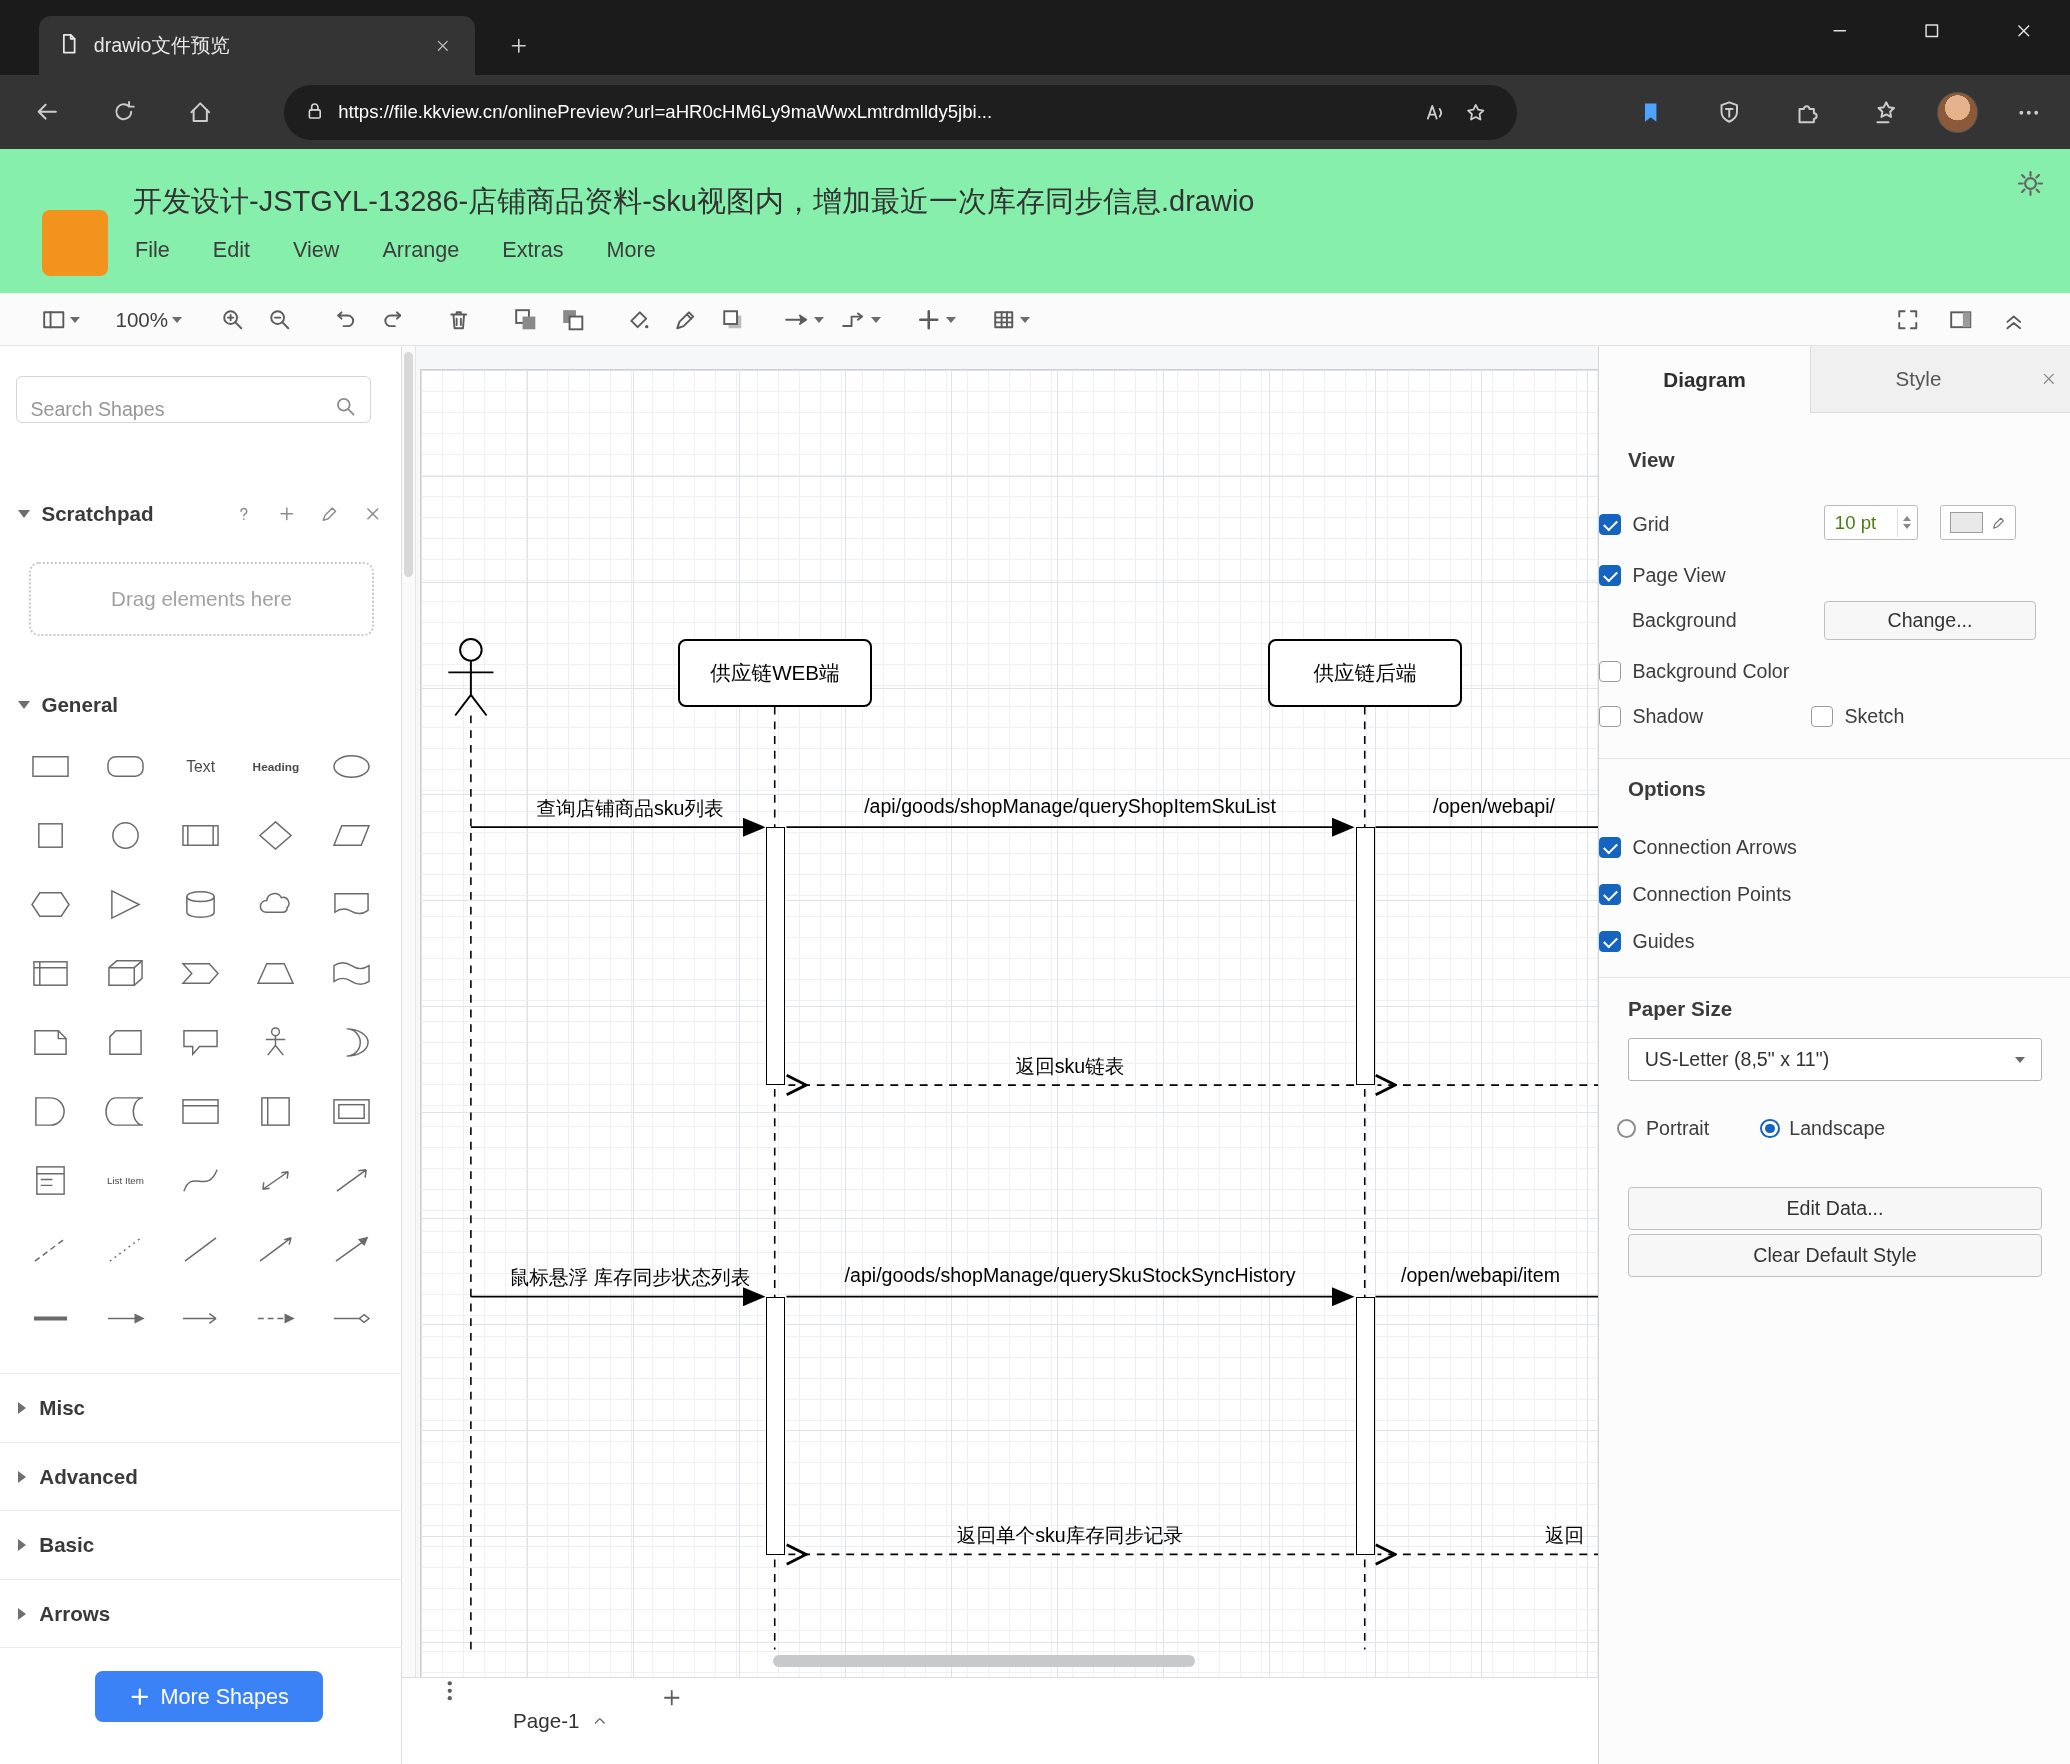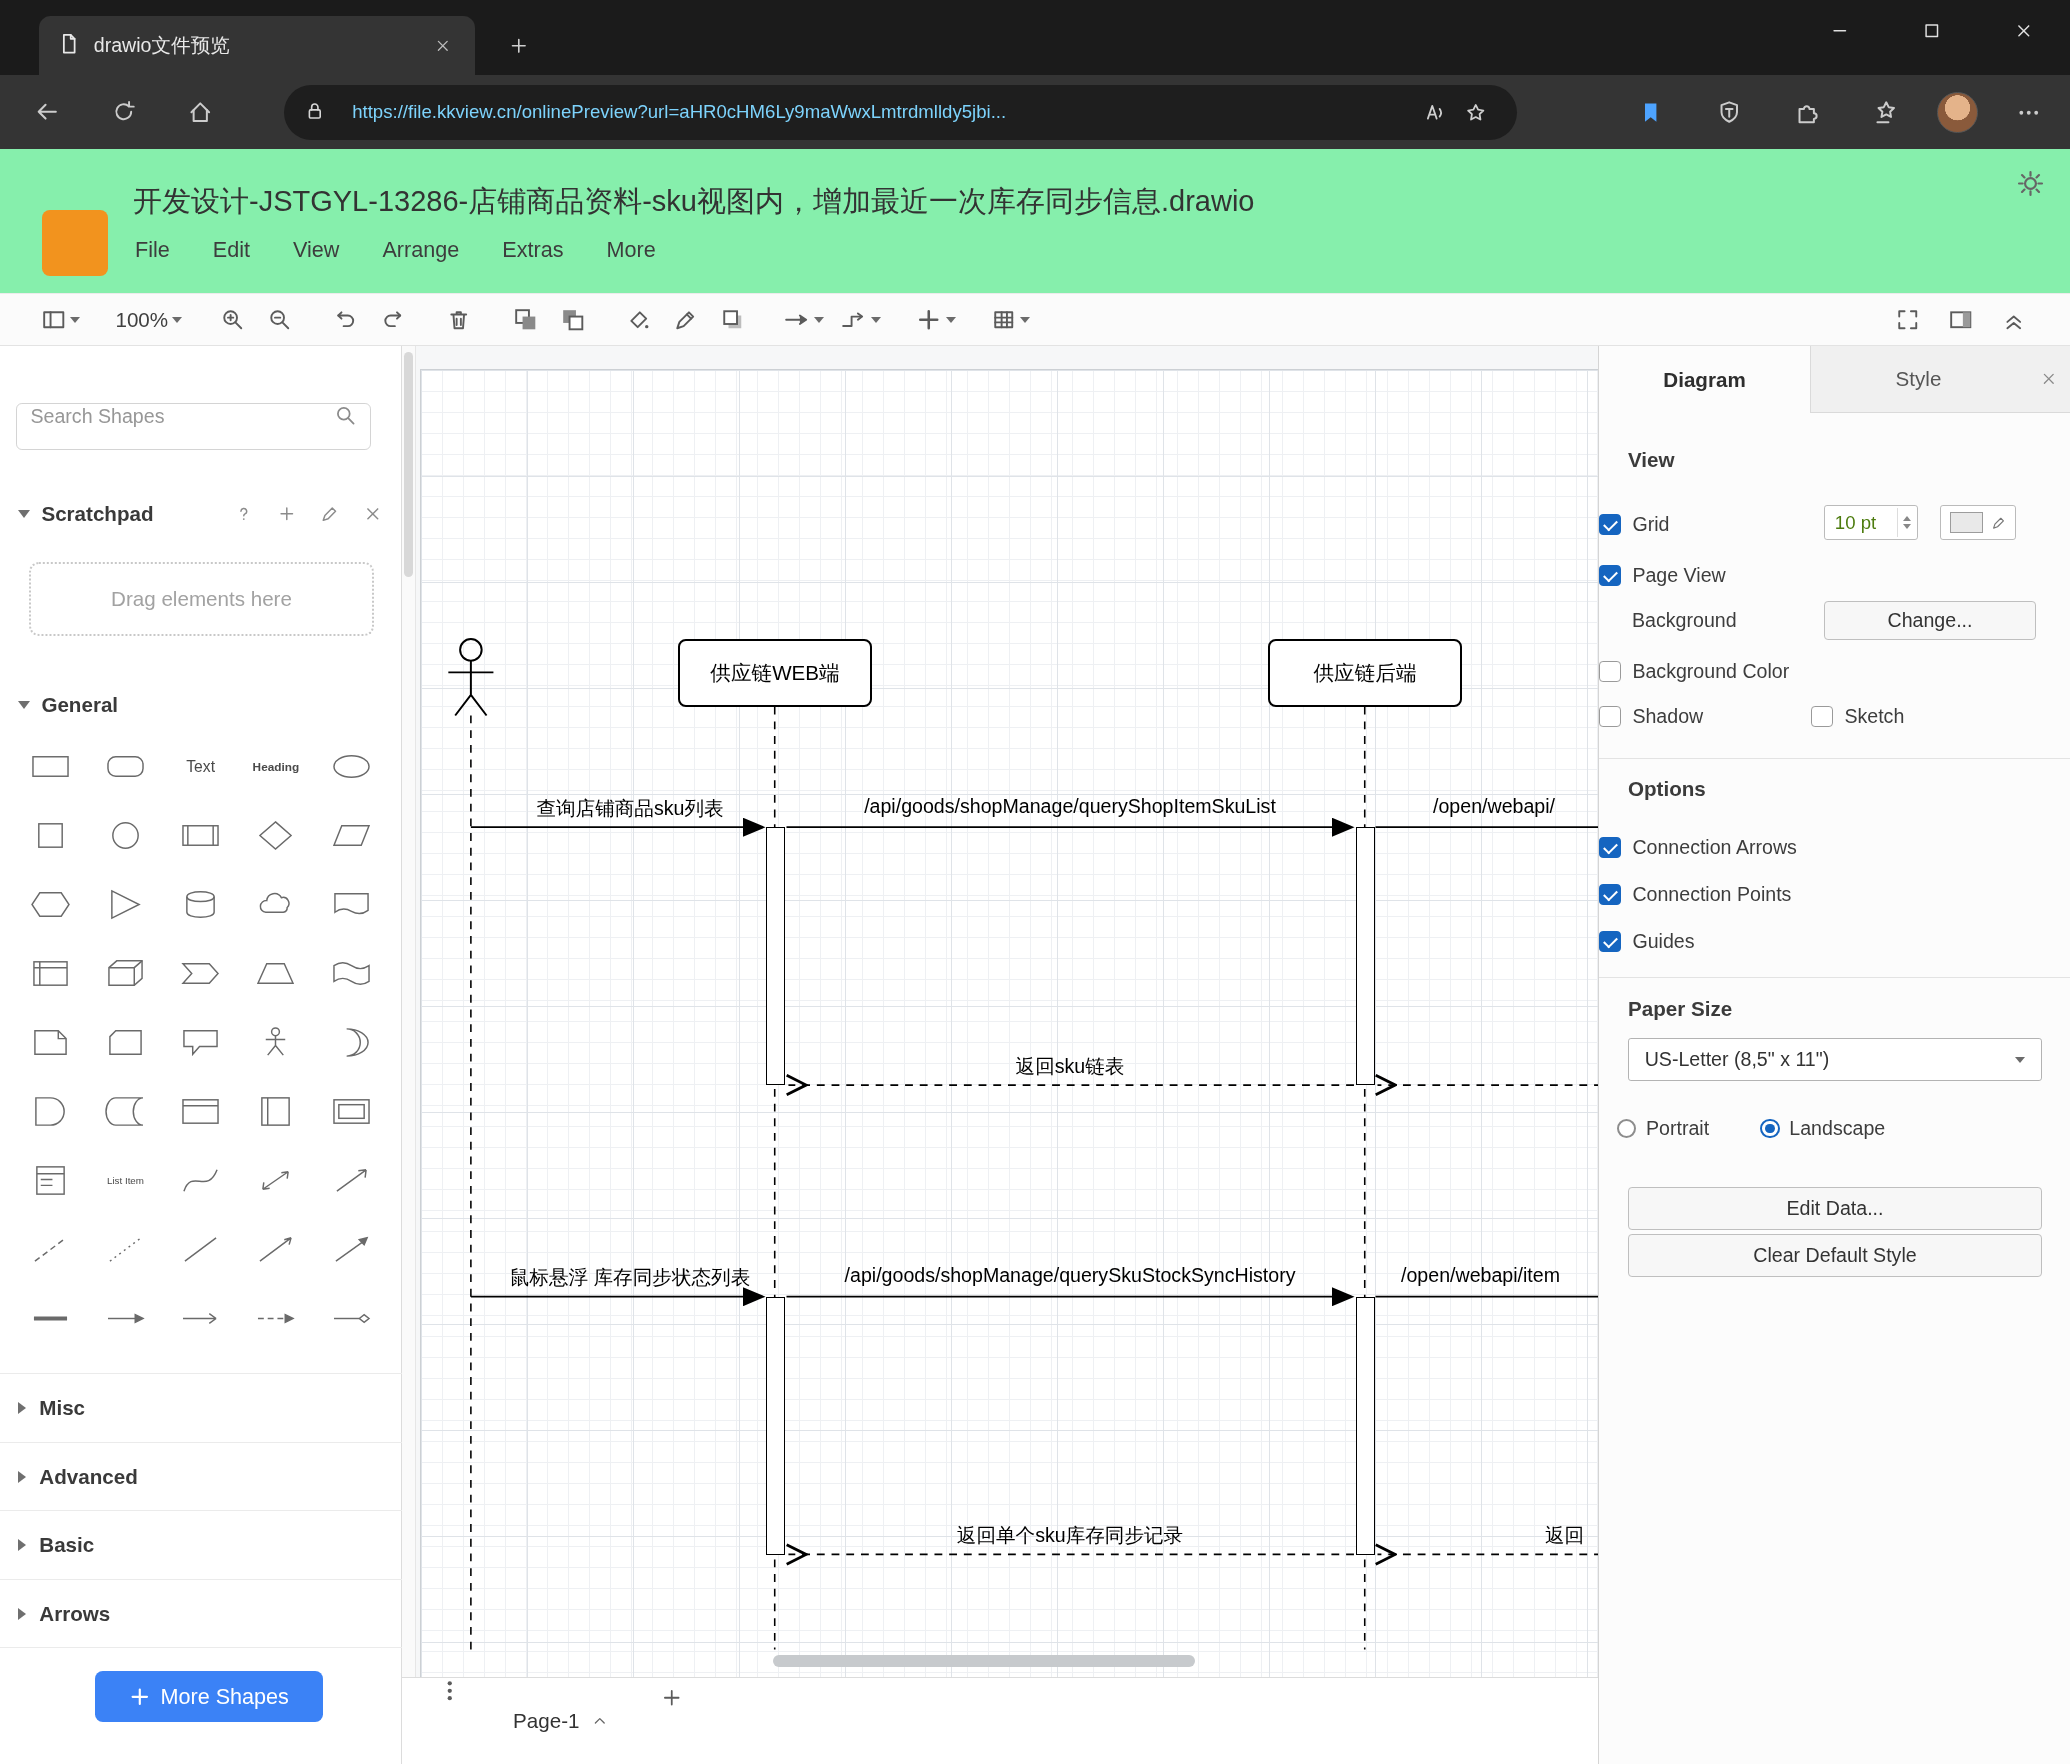--- a/index.html
+++ b/index.html
@@ -17,21 +17,21 @@
   .tab-close{color:#bdbdbd;width:29px;height:29px;display:flex;align-items:center;justify-content:center;border-radius:5.9px;}
   .newtab{position:absolute;left:502px;top:29px;color:#cfcfcf;width:33px;height:33px;display:flex;align-items:center;justify-content:center;}
   .wincontrols{position:absolute;right:0;top:0;height:61px;display:flex;}
   .winbtn{width:92px;height:61px;display:flex;align-items:center;justify-content:center;color:#e0e0e0;}
 
   
   .navbar{position:absolute;left:0;top:75px;width:2070px;height:74px;background:#343434;display:flex;align-items:center;}
   .nav-ic{width:55px;height:51px;display:flex;align-items:center;justify-content:center;color:#cccccc;border-radius:7.8px;}
   .addressbar{position:absolute;left:284px;top:9.8px;width:1233px;height:55px;border-radius:27.4px;background:#1e1e1e;
     display:flex;align-items:center;padding:0 19.6px;color:#d6d6d6;}
-  .url-text{font-size:18.6px;color:#7dd3fc;margin-left:27px;flex:1;white-space:nowrap;overflow:hidden;text-overflow:ellipsis;}
+  .url-text{font-size:18.6px;color:#ffffff;margin-left:13px;flex:1;white-space:nowrap;overflow:hidden;text-overflow:ellipsis;}
   .addr-ic{width:43px;height:39px;display:flex;align-items:center;justify-content:center;color:#cfcfcf;}
   .navright{position:absolute;right:13.7px;top:9.8px;height:55px;display:flex;align-items:center;gap:23.5px;}
   .avatar{width:41px;height:41px;border-radius:50%;background:radial-gradient(circle at 50% 38%,#e4b38a 0 40%,#8a5a3b 41% 100%);border:1px solid #555;}
 
   
   .appheader{position:absolute;left:0;top:149px;width:2070px;height:144px;background:#86efac;}
   .logo{position:absolute;left:42px;top:61px;width:66px;height:66px;border-radius:7.8px;background:#f2931e;}
   .doc-title{position:absolute;left:133px;top:33px;font-size:29px;color:#333;white-space:nowrap;}
   .menubar{position:absolute;left:135px;top:88px;display:flex;gap:43px;}
   .menu-item{font-size:21.6px;color:#3d3d3d;cursor:default;}
@@ -41,22 +41,22 @@
   .toolbar{position:absolute;left:0;top:293px;width:2070px;height:53px;background:#fbfbfb;
     border-top:1px solid #ececec;border-bottom:1px solid #e3e3e3;display:flex;align-items:center;padding:0 37px;gap:9.8px;}
   .tb{height:39px;min-width:39px;display:flex;align-items:center;justify-content:center;color:#5b5b5b;border-radius:3.9px;padding:0 3.9px;}
   .tb-group{display:flex;align-items:center;gap:7.8px;margin-right:17.6px;}
   .zoom-label{font-size:20.6px;color:#3f3f3f;}
   .car{width:0;height:0;border-left:5.9px solid transparent;border-right:5.9px solid transparent;border-top:6.9px solid #6b6b6b;margin-left:3.9px;}
   .tb-right{margin-left:auto;display:flex;gap:13.7px;}
 
   
   .sidebar{position:absolute;left:0;top:346px;width:402px;height:1418px;background:#fff;border-right:1px solid #dcdcdc;}
-  .search{position:absolute;left:15.7px;top:57px;width:355px;height:47px;border:1px solid #d4d4d4;border-radius:5.9px;
-    display:flex;align-items:flex-start;padding:0 11.8px;background:#fff;}
+  .search{position:absolute;left:15.7px;top:30px;width:355px;height:47px;border:1px solid #d4d4d4;border-radius:5.9px;
+    display:flex;align-items:flex-end;padding:0 11.8px;background:#fff;}
   .search input{border:none;outline:none;flex:1;font-size:19.6px;color:#444;font-family:inherit;background:transparent;}
   .search input::placeholder{color:#979797;}
   .sec-head{position:absolute;left:0;width:402px;height:41px;display:flex;align-items:center;padding:0 17.6px;gap:11.8px;}
   .sec-title{font-size:20.6px;color:#3a3a3a;font-weight:600;}
   .tri-d{width:0;height:0;border-left:6.9px solid transparent;border-right:6.9px solid transparent;border-top:8.8px solid #6f6f6f;}
   .tri-r{width:0;height:0;border-top:6.9px solid transparent;border-bottom:6.9px solid transparent;border-left:8.8px solid #6f6f6f;}
   .sp-icons{margin-left:auto;display:flex;gap:19.6px;color:#8b8b8b;}
   .sp-ic{width:23.5px;height:23.5px;display:flex;align-items:center;justify-content:center;}
   .dragbox{position:absolute;left:29px;top:216px;width:345px;height:74px;border:2px dotted #c8c8c8;border-radius:9.8px;
     display:flex;align-items:center;justify-content:center;font-size:20.6px;color:#a2a2a2;}

